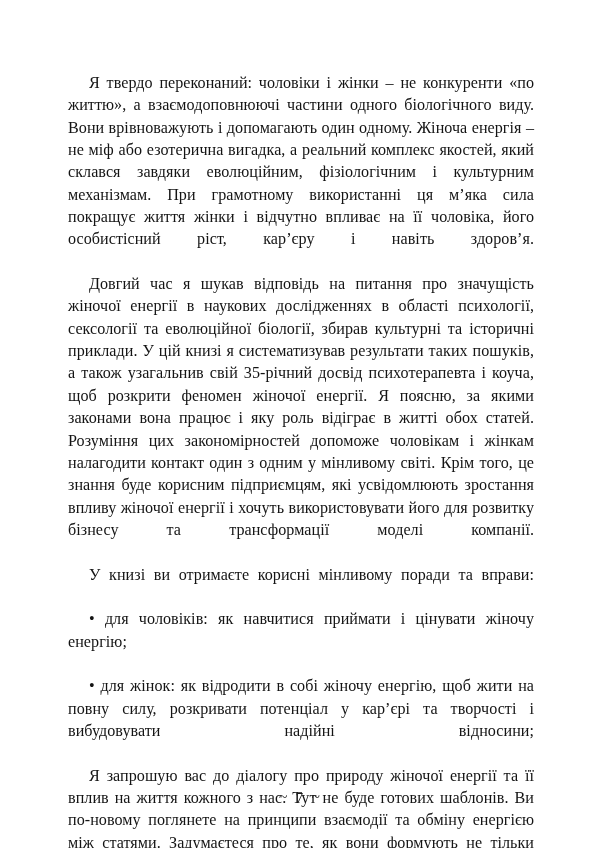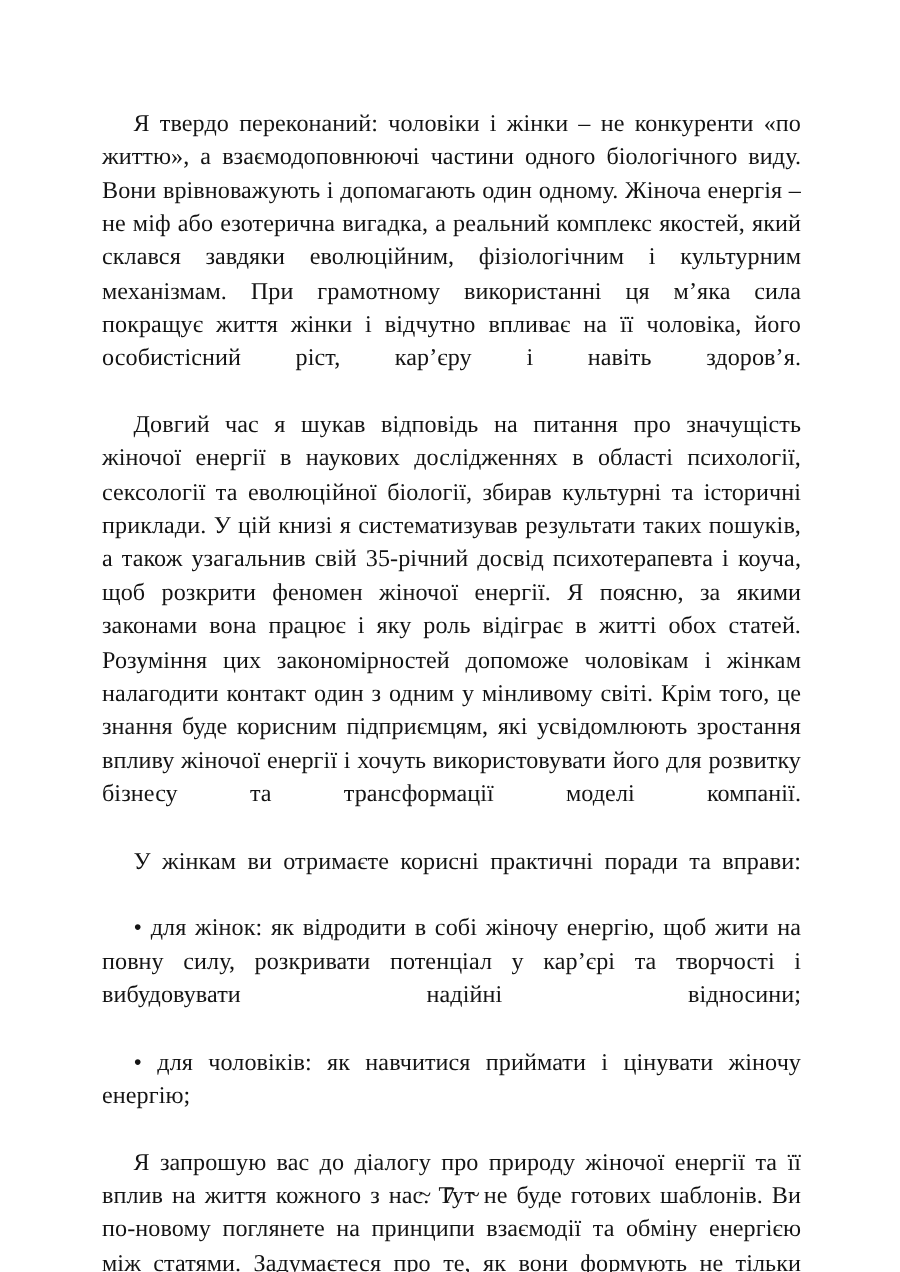--- a/index.html
+++ b/index.html
@@ -85,25 +85,25 @@
 <body>
 
 <div id="page">
 
   <div id="text-block">
 
     <p class="para">Я твердо переконаний: чоловіки і жінки – не конкуренти «по життю», а взаємодоповнюючі частини одного біологічного виду. Вони врівноважують і допомагають один одному. Жіноча енергія – не міф або езотерична вигадка, а реальний комплекс якостей, який склався завдяки еволюційним, фізіологічним і культурним механізмам. При грамотному використанні ця м’яка сила покращує життя жінки і відчутно впливає на її чоловіка, його особистісний ріст, кар’єру і навіть здоров’я.</p>
 
     <p class="para">Довгий час я шукав відповідь на питання про значущість жіночої енергії в наукових дослідженнях в області психології, сексології та еволюційної біології, збирав культурні та історичні приклади. У цій книзі я систематизував результати таких пошуків, а також узагальнив свій 35-річний досвід психотерапевта і коуча, щоб розкрити феномен жіночої енергії. Я поясню, за якими законами вона працює і яку роль відіграє в житті обох статей. Розуміння цих закономірностей допоможе чоловікам і жінкам налагодити контакт один з одним у мінливому світі. Крім того, це знання буде корисним підприємцям, які усвідомлюють зростання впливу жіночої енергії і хочуть використовувати його для розвитку бізнесу та трансформації моделі компанії.</p>
 
-    <p class="para">У жінкам ви отримаєте корисні практичні поради та вправи:</p>
+    <p class="para">У книзі ви отримаєте корисні мінливому поради та вправи:</p>
+
+    <p class="para bullet"><span class="bullet-mark">•</span>&nbsp;<span>для чоловіків: як навчитися приймати і цінувати жіночу енергію;</span></p>
 
     <p class="para bullet"><span class="bullet-mark">•</span>&nbsp;<span>для жінок: як відродити в собі жіночу енергію, щоб жити на повну силу, розкривати потенціал у кар’єрі та творчості і вибудовувати надійні відносини;</span></p>
-
-    <p class="para bullet"><span class="bullet-mark">•</span>&nbsp;<span>для чоловіків: як навчитися приймати і цінувати жіночу енергію;</span></p>
 
 
     <p class="para">Я запрошую вас до діалогу про природу жіночої енергії та її вплив на життя кожного з нас. Тут не буде готових шаблонів. Ви по-новому поглянете на принципи взаємодії та обміну енергією між статями. Задумаєтеся про те, як вони формують не тільки стосунки, але й суспільство в цілому.</p>
 
   </div>
 
   <div id="footer">
     <span class="tilde">~</span><span class="pnum">7</span><span class="tilde">~</span>
   </div>
 

